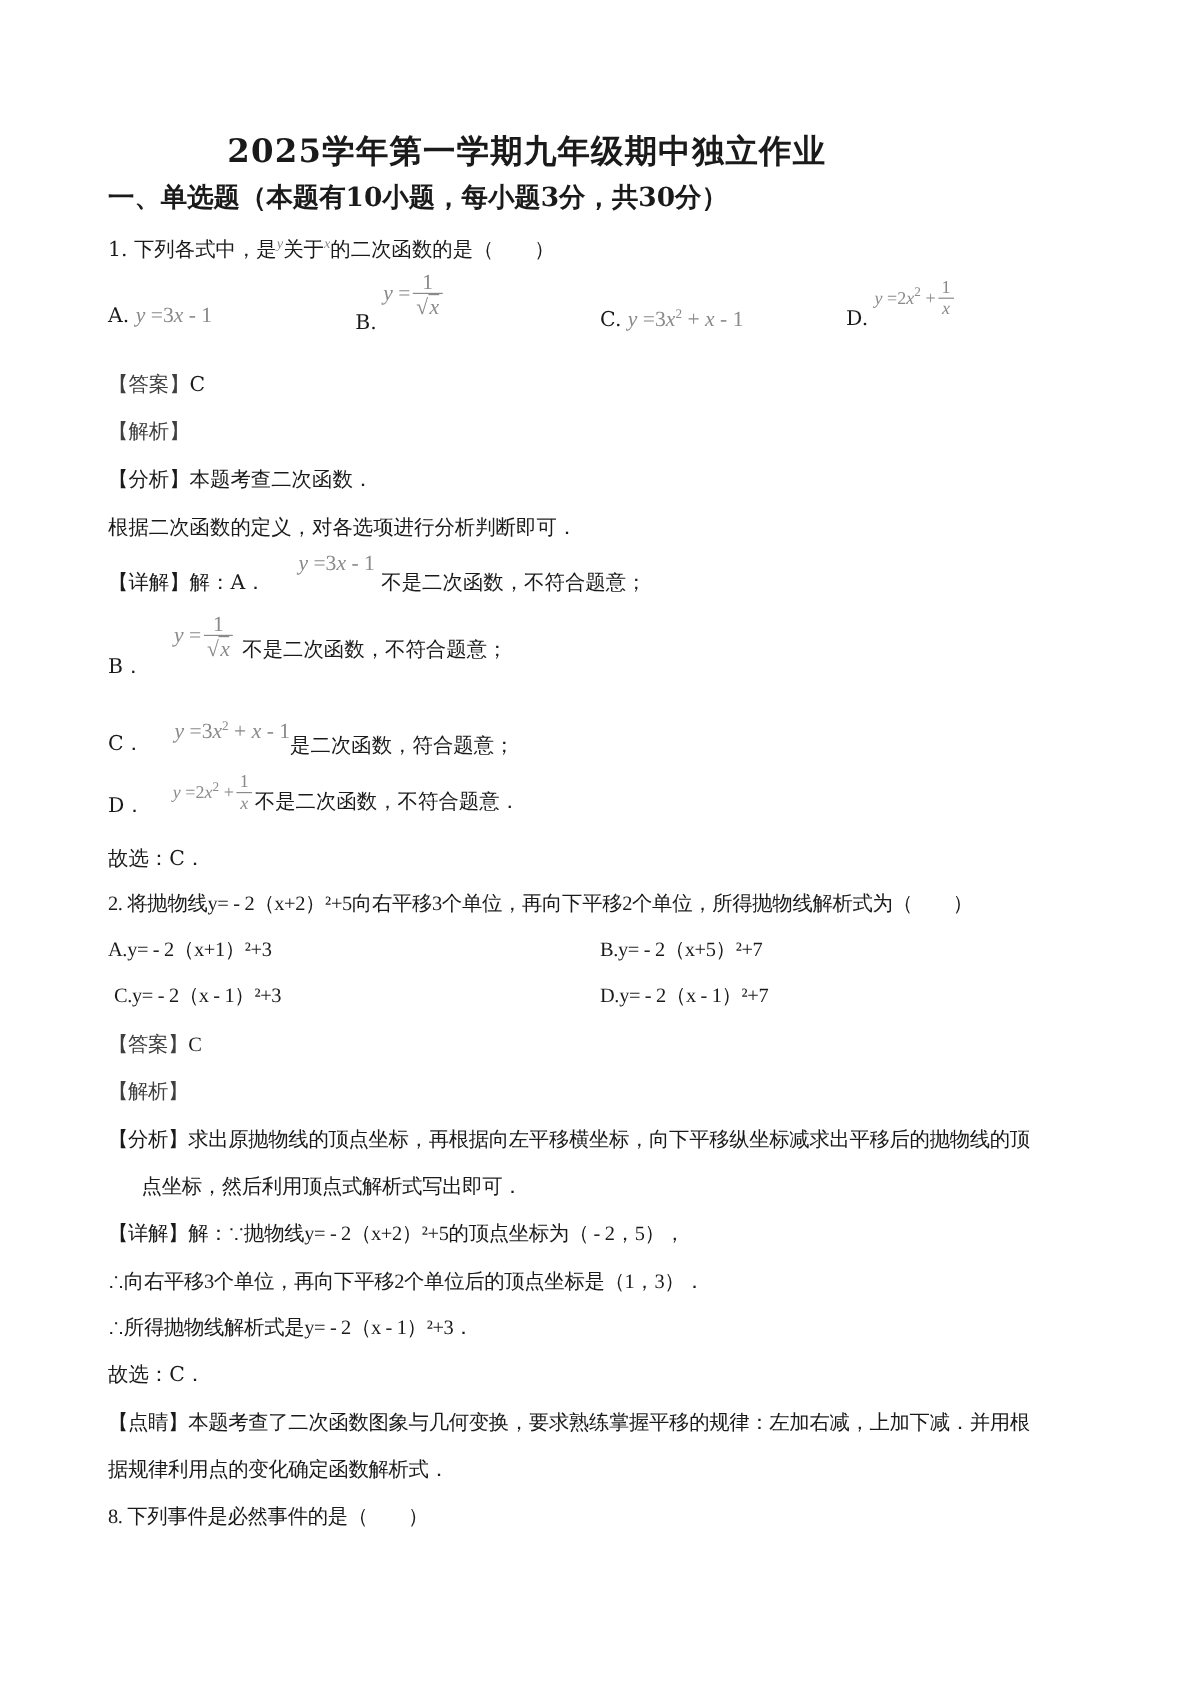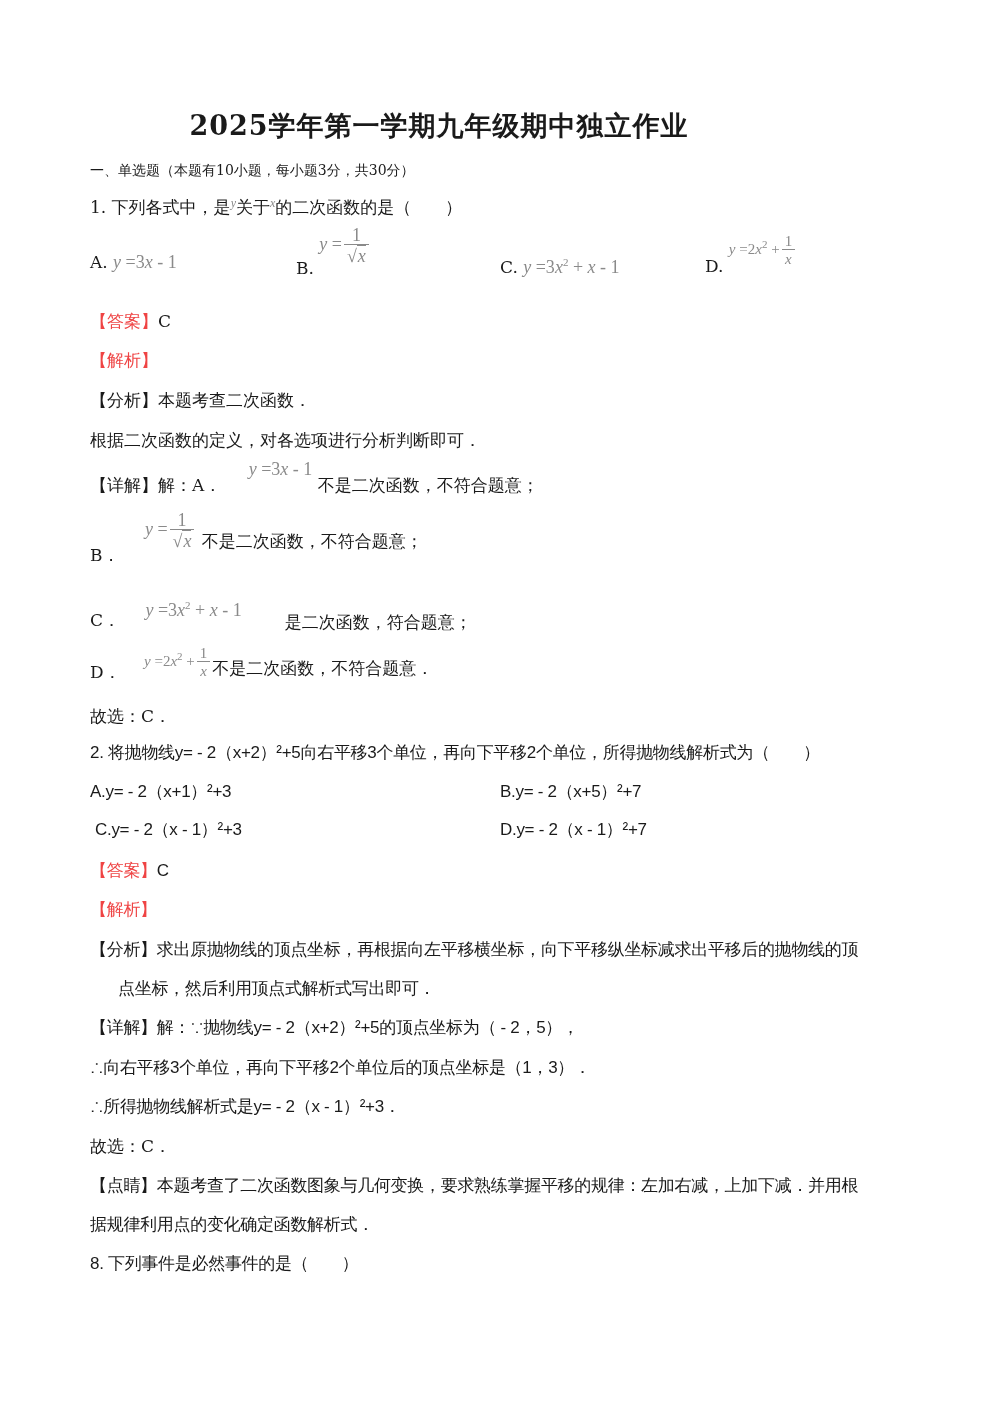--- a/index.html
+++ b/index.html
@@ -7,39 +7,39 @@
     width: 1000px; height: 1414px; position: relative; overflow: hidden;
     font-family: "DejaVu Serif", "Liberation Serif", serif;
     color: #1a1a1a;
   }
   .abs { position: absolute; white-space: nowrap; }
   .title {
     left: 0; width: 878px; top: 108px; text-align: center;
     font-size: 27px; font-weight: bold; letter-spacing: 1px;
   }
   .section {
-    left: 90px; top: 150px; font-size: 14px; font-weight: normal; margin-top: 12px;
+    left: 90px; top: 150px; font-size: 22px; font-weight: bold;
   }
   .line { font-size: 17px; line-height: 24px; }
-  .blue { color: #ef4444; }
+  .blue { color: #404040; }
   .math {
     font-family: "Liberation Serif", "DejaVu Serif", serif;
     font-style: italic; color: #8a8a8a; font-size: 18px;
   }
   .math .up { font-style: normal; }
   sup { font-size: 11px; }
   .frac {
     display: inline-flex; flex-direction: column; align-items: center;
     vertical-align: middle; line-height: 1; margin: 0 2px;
   }
   .frac .num { padding: 0 3px; font-style: normal; }
   .frac .den { border-top: 1px solid #8a8a8a; padding: 2px 3px 0 3px; }
   .sqrt { font-style: normal; }
   .sqrt .rad { border-top: 1px solid #8a8a8a; font-style: italic; padding-left: 1px; }
-  .narrow { font-family: Liberation Sans, sans-serif; letter-spacing: -0.3px; }
+  .narrow { font-family: Liberation Serif, serif; letter-spacing: -0.3px; }
 </style>
 </head>
 <body>
 
 <div class="abs title">2025学年第一学期九年级期中独立作业</div>
 <div class="abs section">一、单选题（本题有10小题，每小题3分，共30分）</div>
 
 <div class="abs line" style="left:90px; top:191px;">
   <span>1. 下列各式中，是</span><span class="math" style="font-size:12px; vertical-align:6px;">y</span><span>关于</span><span class="math" style="font-size:12px; vertical-align:6px;">x</span><span>的二次函数的是（　　）</span>
 </div>
@@ -86,21 +86,21 @@
   <span style="position:relative; top:26px;">B．</span>
   <span class="math" style="margin-left:20px;">y <span class="up">=</span><span class="frac">
         <span class="num">1</span>
         <span class="den"><span class="sqrt">√<span class="rad">x</span></span></span>
       </span></span>
   <span style="position:relative; top:12px;">不是二次函数，不符合题意；</span>
 </div>
 
 <div class="abs line" style="left:90px; top:593px;">
   <span style="position:relative; top:10px;">C．</span>
-  <span class="math" style="margin-left:20px;">y <span class="up">=3</span>x<sup class="up">2</sup> <span class="up">+</span> x <span class="up">- 1</span></span><span style="position:relative; top:12px;margin-left:43px;">是二次函数，符合题意；</span>
+  <span class="math" style="margin-left:20px;">y <span class="up">=3</span>x<sup class="up">2</sup> <span class="up">+</span> x <span class="up">- 1</span></span><span style="position:relative; top:12px;">是二次函数，符合题意；</span>
 </div>
 
 <div class="abs line" style="left:90px; top:644px;">
   <span style="position:relative; top:12px;">D．</span>
   <span class="math" style="font-size:15px; margin-left:18px;">y <span class="up">=2</span>x<sup class="up">2</sup> <span class="up">+</span><span class="frac">
         <span class="num">1</span>
         <span class="den">x</span>
       </span></span><span style="position:relative; top:8px;">不是二次函数，不符合题意．</span>
 </div>
 

